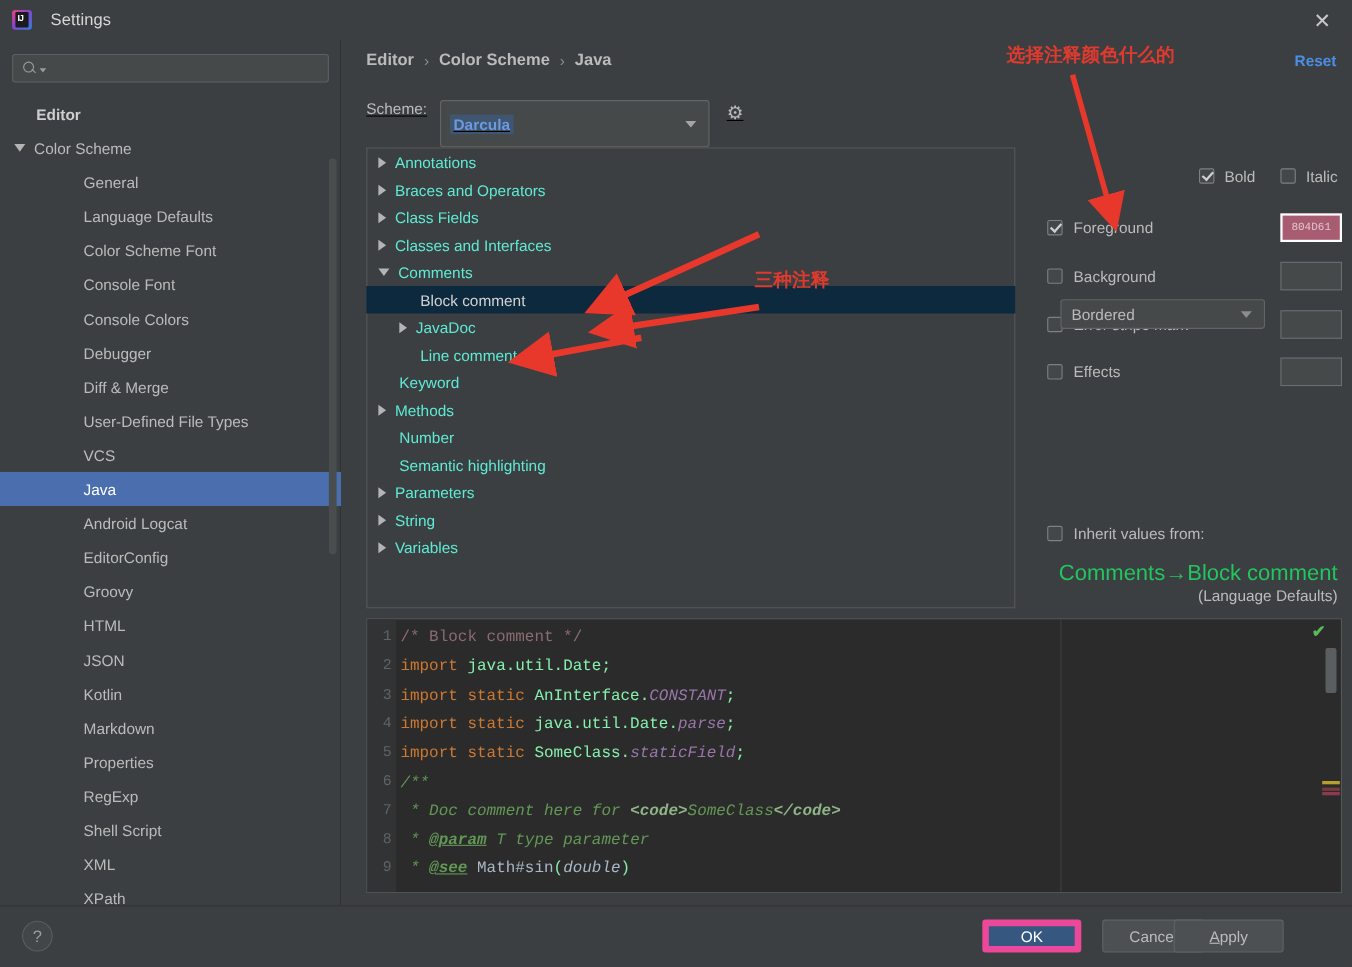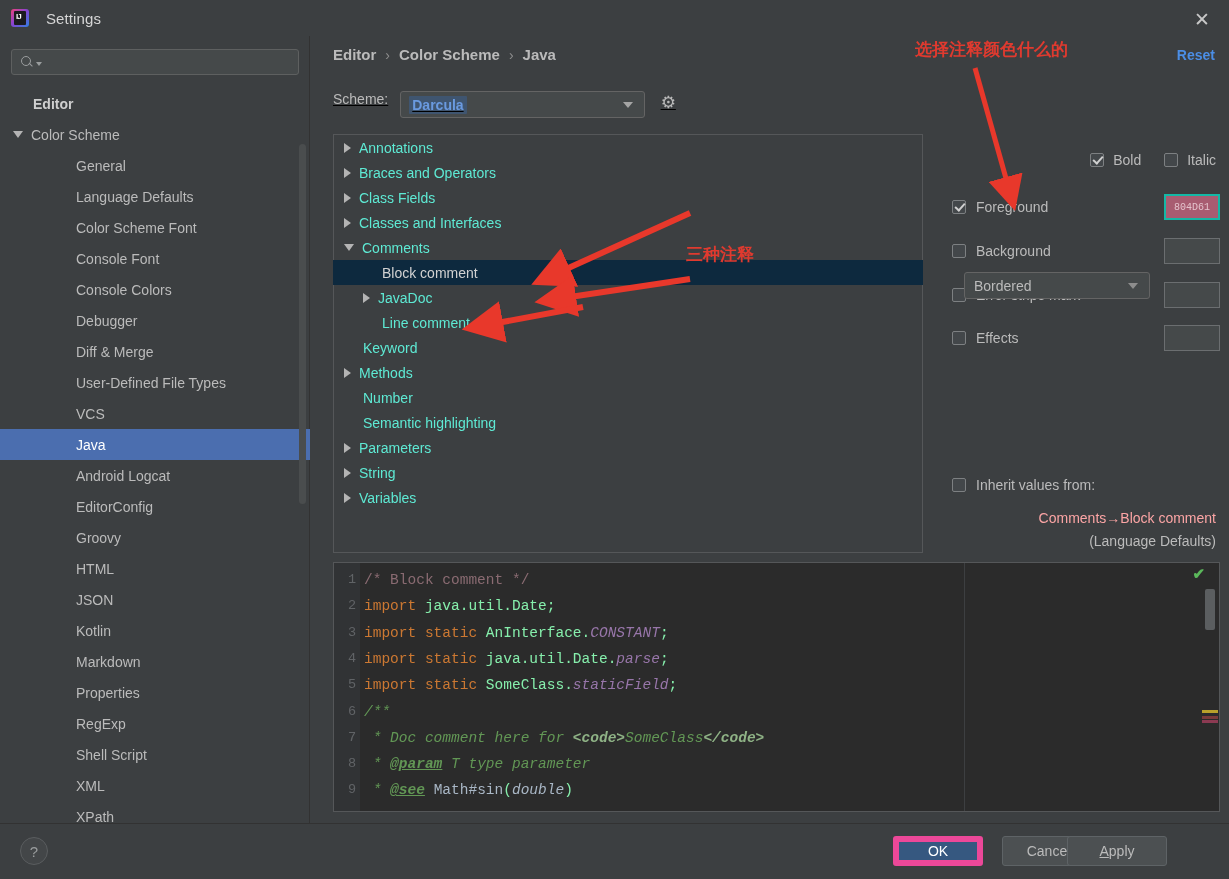--- a/index.html
+++ b/index.html
@@ -105,21 +105,21 @@
     position: absolute; right: 14px; top: 11px;
     font-size: 14px; color: #4b8ee6; font-weight: bold; cursor: pointer;
   }
 
   .scheme-row {
     position: absolute; left: 23px; top: 55px;
     display: flex; align-items: flex-start; gap: 12px; text-decoration: underline;
   }
   .scheme-label { font-size: 14px; color: #bbbbbb; }
   .combo {
-    width: 245px; height: 27px; background: #45494a;
+    width: 245px; height: 43px; background: #45494a;
     border: 1px solid #646464; border-radius: 3px;
     display: flex; align-items: center; position: relative; cursor: pointer;
   }
   .combo .val {
     font-size: 14px; color: #6a9ae0; font-weight: bold;
     background: #3f5570; padding: 1px 3px; margin-left: 8px; border-radius: 1px;
   }
   .combo .arrow {
     position: absolute; right: 11px; width: 0; height: 0;
     border-left: 5px solid transparent; border-right: 5px solid transparent;
@@ -176,41 +176,41 @@
     display: flex; align-items: center;
   }
   .attr-row .lbl { font-size: 14px; color: #bbbbbb; margin-left: 10px; }
   .swatch {
     position: absolute; right: 0; width: 56px; height: 26px;
     border: 1px solid #6b6e70; background: #45494a;
     display: flex; align-items: center; justify-content: center;
     font-size: 10px; font-family: "Liberation Mono", monospace; cursor: pointer;
   }
   .swatch.filled {
-    background: #a85c71; border: 2px solid #14b8a6; color: #e4c2cc;
+    background: #a85c71; border: 2px solid #ffffff; color: #e4c2cc;
   }
   .effects-combo {
     position: absolute; left: 654px; top: 360px; width: 186px; height: 27px;
     background: #45494a; border: 1px solid #646464; border-radius: 3px;
     display: flex; align-items: center; position: relative; cursor: pointer;
   }
   .effects-combo .val { font-size: 14px; color: #bbbbbb; margin-left: 9px; }
   .effects-combo .arrow {
     position: absolute; right: 11px; width: 0; height: 0;
     border-left: 5px solid transparent; border-right: 5px solid transparent;
     border-top: 6px solid #8d8d8d;
   }
   .inherit-row {
     position: absolute; left: 12px; top: 343px;
     display: flex; align-items: center; gap: 10px;
   }
   .inherit-row .lbl { font-size: 14px; color: #bbbbbb; }
   .inherit-link {
     position: absolute; right: 4px; top: 376px; width: 276px;
-    text-align: right; font-size: 14px; color: #fca5a5; cursor: pointer;
+    text-align: right; font-size: 20px; color: #22c55e; cursor: pointer;
   }
   .inherit-sub {
     position: absolute; right: 4px; top: 399px; width: 276px;
     text-align: right; font-size: 14px; color: #bbbbbb;
   }
 
   
   .preview {
     position: absolute; left: 23px; top: 526px; width: 887px; height: 250px;
     background: #2b2b2b; border: 1px solid #555759; overflow: hidden;

